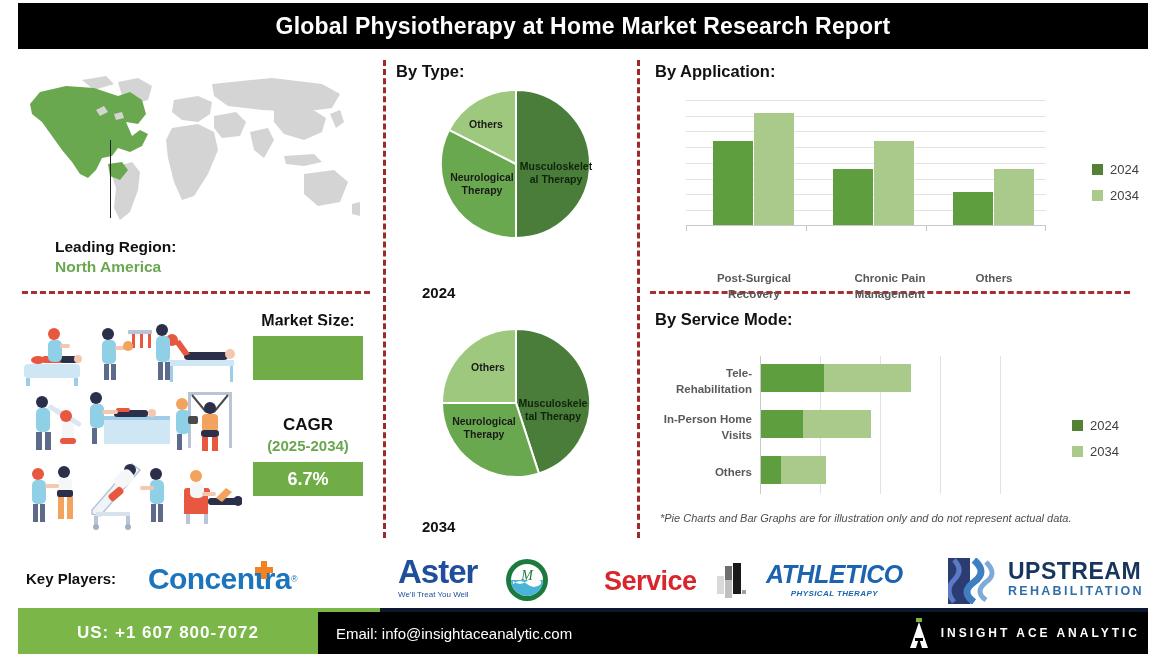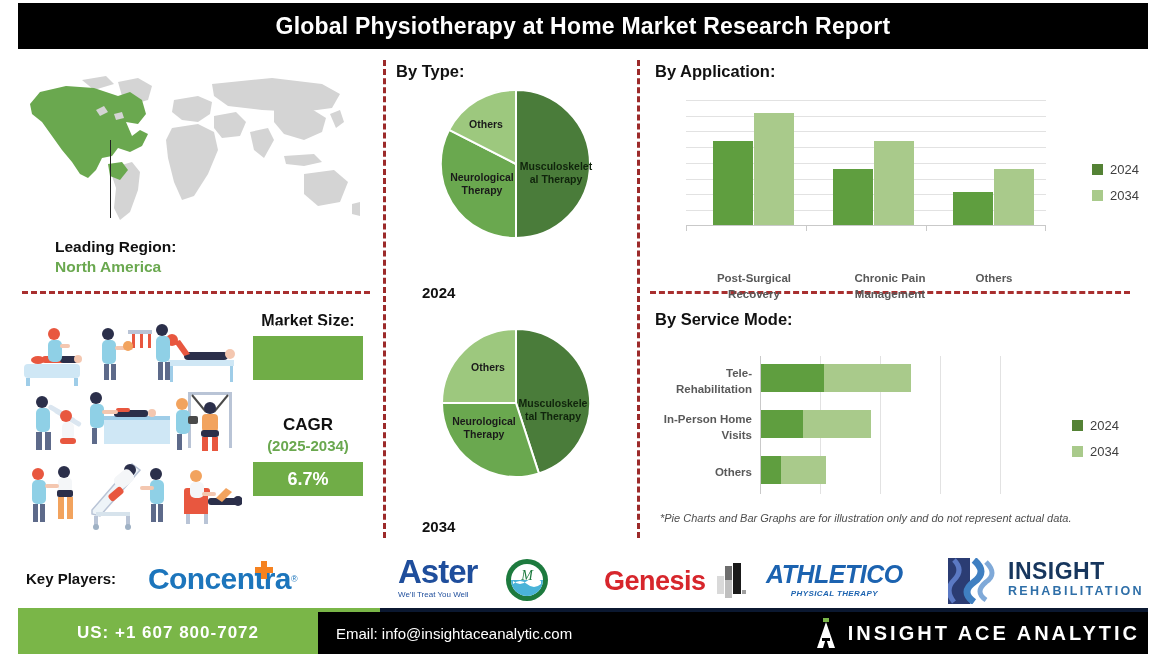--- a/index.html
+++ b/index.html
@@ -123,21 +123,21 @@
   .kp-underline-dark  { position: absolute; left: 380px; top: 608px; width: 768px; height: 4px; background: #0b1830; }
 
   
   .footer { position: absolute; left: 18px; top: 612px; width: 1130px; height: 42px; background: #000; }
   .footer .ph { position: absolute; left: 0; top: 0; width: 300px; height: 42px; background: #7ab648;
                 display: flex; align-items: center; justify-content: center;
                 color: #fff; font-size: 17px; font-weight: bold; letter-spacing: 1px; }
   .footer .em { position: absolute; left: 318px; top: 0; height: 42px; display: flex; align-items: center;
                 color: #fff; font-size: 15px; }
   .footer .brand { position: absolute; right: 8px; top: 0; height: 42px; display: flex; align-items: center; }
-  .footer .brand .bn { color: #fff; font-size: 20px; font-weight: bold; letter-spacing: 3px; }
+  .footer .brand .bn { color: #fff; font-size: 12px; font-weight: bold; letter-spacing: 3px; }
   .footer .mark { position: relative; width: 24px; height: 30px; margin-right: 10px; }
 </style>
 </head>
 <body>
 
 <div id="root">
 
   <div class="titlebar">
     <span class="txt">Global Physiotherapy at Home Market Research Report</span>
   </div>
@@ -481,21 +481,21 @@
   </div>
   <svg style="position:absolute; left:505px; top:558px;" width="44" height="44" viewBox="0 0 44 44">
     <circle cx="22" cy="22" r="21" fill="#1d7a3e"></circle>
     <circle cx="22" cy="22" r="16" fill="#ffffff"></circle>
     <path d="M6 22 a16 16 0 0 0 32 0 Z" fill="#4ab3d8"></path>
     <path d="M8 26 q7 -6 14 0 t14 0 l0 -3 q-7 -6 -14 0 t-14 0 Z" fill="#ffffff"></path>
     <text x="22" y="22" text-anchor="middle" font-family="Liberation Serif, serif" font-size="14" font-style="italic" fill="#1d7a3e">M</text>
   </svg>
 
   <div class="logo genesis">
-    <span class="w">Genesis</span>
+    <span class="w">Service</span>
   </div>
   <svg style="position:absolute; left:716px; top:562px;" width="34" height="36" viewBox="0 0 34 36">
     <rect x="1" y="14" width="7" height="18" fill="#d9d9d9"></rect>
     <rect x="9" y="18" width="7" height="18" fill="#bfbfbf"></rect>
     <rect x="9" y="4" width="7" height="14" fill="#6e6e6e"></rect>
     <rect x="17" y="1" width="8" height="31" fill="#1a1a1a"></rect>
     <rect x="26" y="28" width="4" height="4" fill="#9e9e9e"></rect>
   </svg>
 
   <div class="logo athletico">
@@ -503,21 +503,21 @@
     <span class="tag">PHYSICAL THERAPY</span>
   </div>
 
   <svg style="position:absolute; left:948px; top:558px;" width="54" height="46" viewBox="0 0 54 46">
     <rect x="0" y="0" width="22" height="46" fill="#2b3c73"></rect>
     <path d="M6 2 q10 10 0 20 q-10 10 0 22" stroke="#5b79c4" stroke-width="5" fill="none"></path>
     <path d="M26 2 q14 12 0 22 q-14 10 0 20" stroke="#3f7fc1" stroke-width="7" fill="none"></path>
     <path d="M38 4 q12 12 0 20 q-12 10 0 18" stroke="#7fa9d8" stroke-width="5" fill="none"></path>
   </svg>
   <div class="logo upstream" style="flex-direction:column; align-items:flex-start; left:1008px;">
-    <span class="w1">INSIGHT</span>
+    <span class="w1">UPSTREAM</span>
     <span class="w2">REHABILITATION</span>
   </div>
 
   <div class="kp-underline-green"></div>
   <div class="kp-underline-dark"></div>
 
   <div class="footer">
     <div class="ph">US: +1 607 800-7072</div>
     <div class="em">Email: info@insightaceanalytic.com</div>
     <div class="brand">

